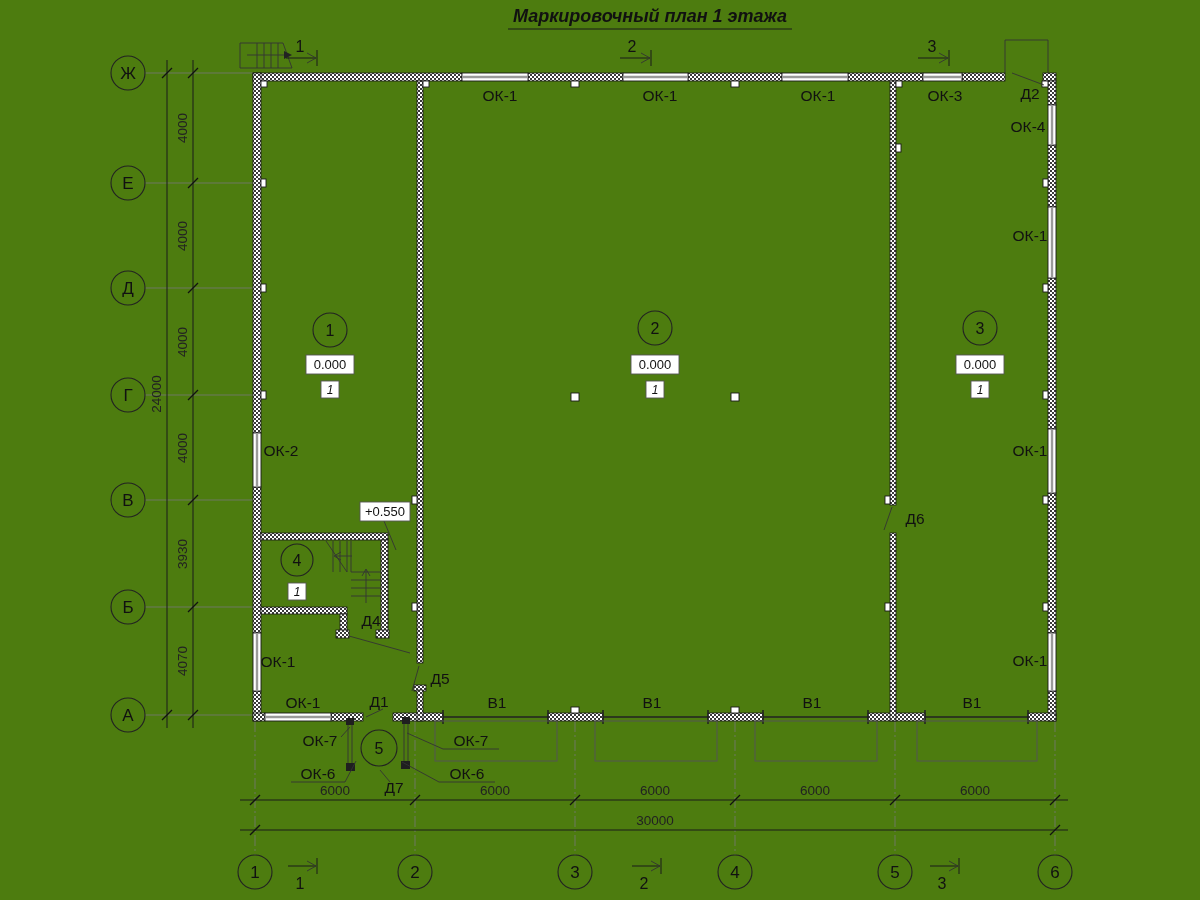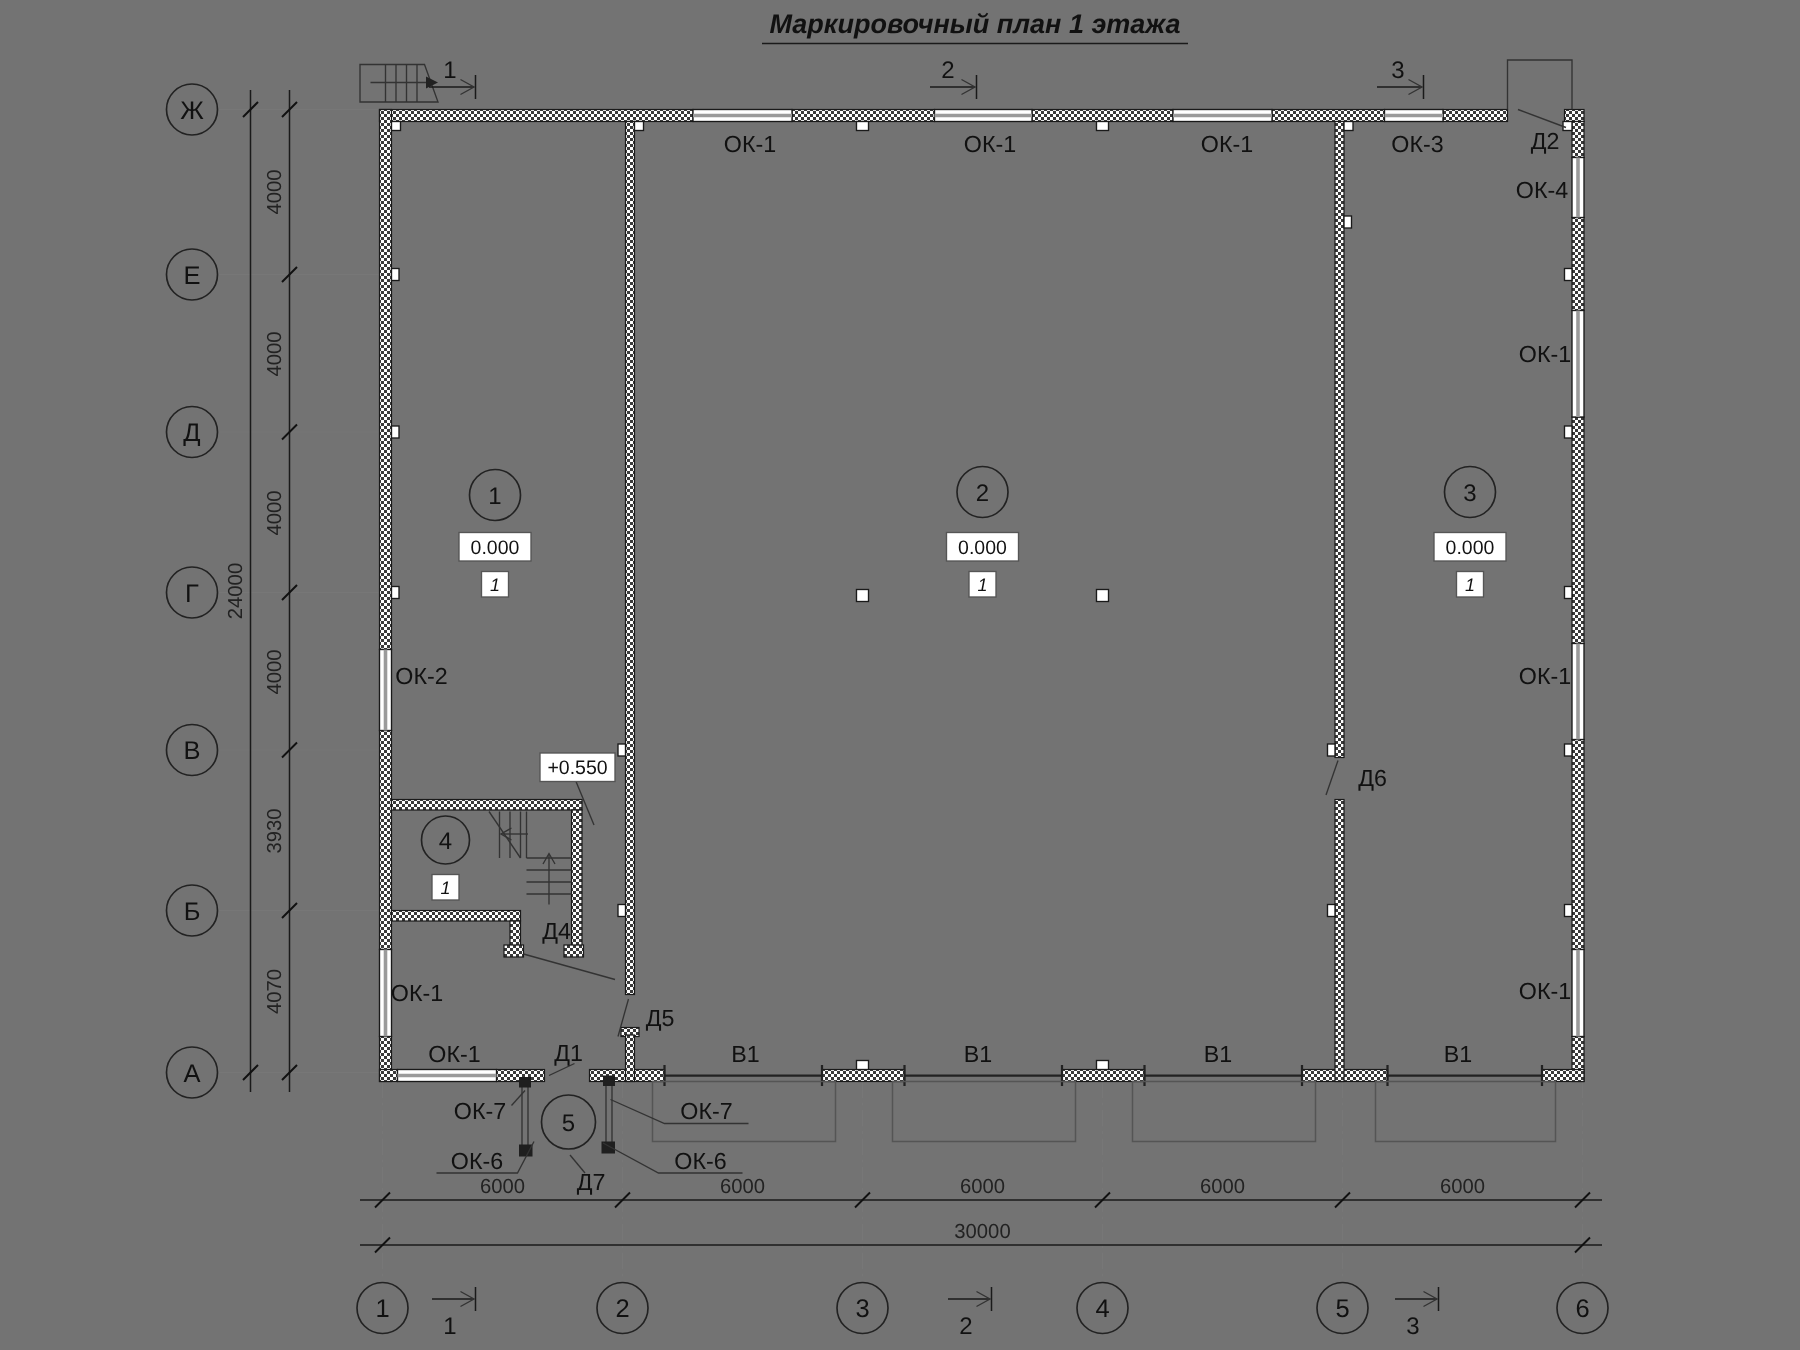--- a/index.html
+++ b/index.html
@@ -1,16 +1,16 @@
 <!DOCTYPE html>
 <html><head>
 <meta charset="utf-8">
 <style>
   html,body{margin:0;padding:0;background:#fff;}
-  #stage{position:relative;width:1200px;height:900px;background:#737373;overflow:hidden;}
+  #stage{position:relative;width:1200px;height:900px;background:#4d7c0f;overflow:hidden;}
   svg text{font-family:"Liberation Sans","DejaVu Sans",sans-serif;fill:#111;}
   .ok{font-size:15.5px;}
   .axl{font-size:17px;}
   .dim{font-size:13.5px;fill:#222;}
   .rm{font-size:16px;}
   .lvl{font-size:13px;}
   .fl{font-size:12px;font-style:italic;}
   .sec{font-size:16px;}
   .ttl{font-size:18px;font-weight:bold;font-style:italic;}
   .ln{stroke:#1a1a1a;stroke-width:1;fill:none;}

